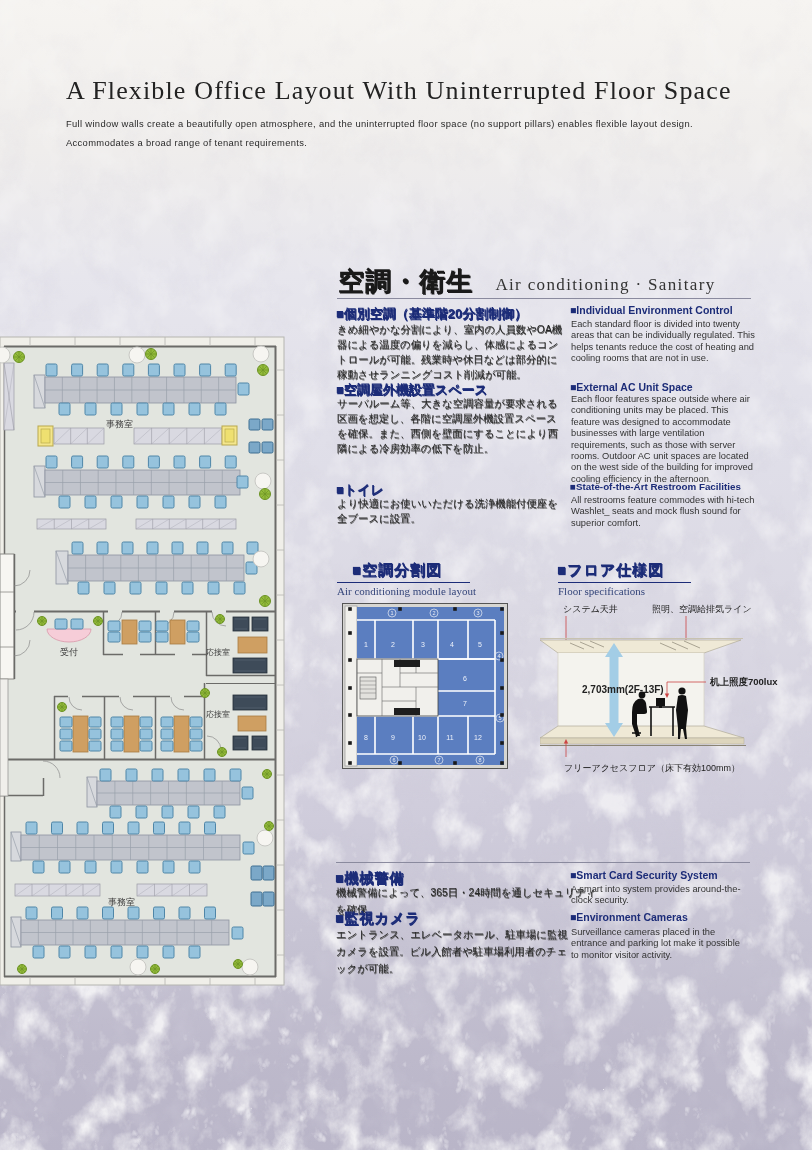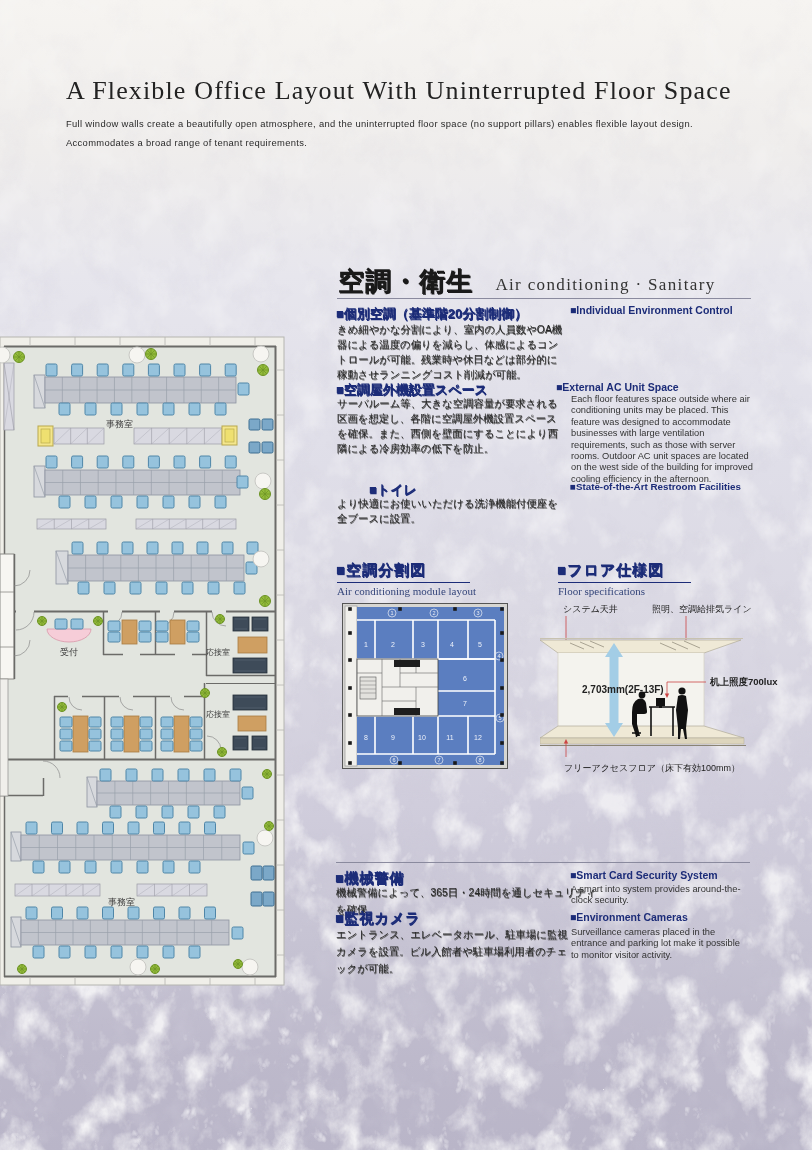--- a/index.html
+++ b/index.html
@@ -92,35 +92,37 @@
 <div class="abs" style="left:337px;top:298px;width:414px;height:1px;background:#8a8a9e;"></div>
 
 <div class="abs jphead" style="left:336px;top:305px;">■個別空調（基準階20分割制御）</div>
 
 <div class="abs jpbody" style="left:337px;top:322px;width:228px;">きめ細やかな分割により、室内の人員数やOA機器による温度の偏りを減らし、体感によるコントロールが可能。残業時や休日などは部分的に稼動させランニングコスト削減が可能。</div>
 
 <div class="abs jphead" style="left:336px;top:381px;">■空調屋外機設置スペース</div>
 
 <div class="abs jpbody" style="left:337px;top:396px;width:228px;">サーバルーム等、大きな空調容量が要求される区画を想定し、各階に空調屋外機設置スペースを確保。また、西側を壁面にすることにより西隣による冷房効率の低下を防止。</div>
 
-<div class="abs jphead" style="left:336px;top:481px;margin-left:33px;">■トイレ</div>
+<div class="abs jphead" style="left:336px;top:481px;">■トイレ</div>
 
 <div class="abs jpbody" style="left:337px;top:496px;width:228px;">より快適にお使いいただける洗浄機能付便座を全ブースに設置。</div>
 
 <div class="abs enhead" style="left:570px;top:304px;">■Individual Environment Control</div>
 
-
-<div class="abs enhead" style="left:556px;top:381px;">■External AC Unit Space</div>
+<div class="abs enbody" style="left:571px;top:319px;width:186px;">Each standard floor is divided into twenty areas that can be individually regulated. This helps tenants reduce the cost of heating and cooling rooms that are not in use.</div>
+
+<div class="abs enhead" style="left:570px;top:381px;">■External AC Unit Space</div>
 
 <div class="abs enbody" style="left:571px;top:394px;width:186px;">Each floor features space outside where air conditioning units may be placed. This feature was designed to accommodate businesses with large ventilation requirements, such as those with server rooms. Outdoor AC unit spaces are located on the west side of the building for improved cooling efficiency in the afternoon.</div>
 
 <div class="abs enhead" style="left:570px;top:481px;white-space:nowrap;font-size:9.8px;">■State-of-the-Art Restroom Facilities</div>
 
-
-<div class="abs jphead" style="left:336px;top:561px;font-size:15px;letter-spacing:1px;">■空調分割図</div>
+<div class="abs enbody" style="left:571px;top:495px;width:192px;">All restrooms feature commodes with hi-tech Washlet_ seats and mock flush sound for superior comfort.</div>
+
+<div class="abs jphead" style="left:352px;top:561px;font-size:15px;letter-spacing:1px;">■空調分割図</div>
 <div class="abs" style="left:337px;top:582px;width:133px;height:1px;background:#1c2c78;"></div>
 <div class="abs" style="left:337px;top:585px;font-family:'Liberation Serif',serif;font-size:11px;color:#34457a;">Air conditioning module layout</div>
 
 <div class="abs jphead" style="left:557px;top:561px;font-size:15px;letter-spacing:1px;">■フロア仕様図</div>
 <div class="abs" style="left:558px;top:582px;width:133px;height:1px;background:#1c2c78;"></div>
 <div class="abs" style="left:558px;top:585px;font-family:'Liberation Serif',serif;font-size:11px;color:#34457a;">Floor specifications</div>
 
 <div class="abs" style="left:336px;top:862px;width:414px;height:1px;background:#8a8a9e;"></div>
 
 <div class="abs jphead" style="left:335px;top:869px;font-size:14.5px;letter-spacing:0.5px;">■機械警備</div>

